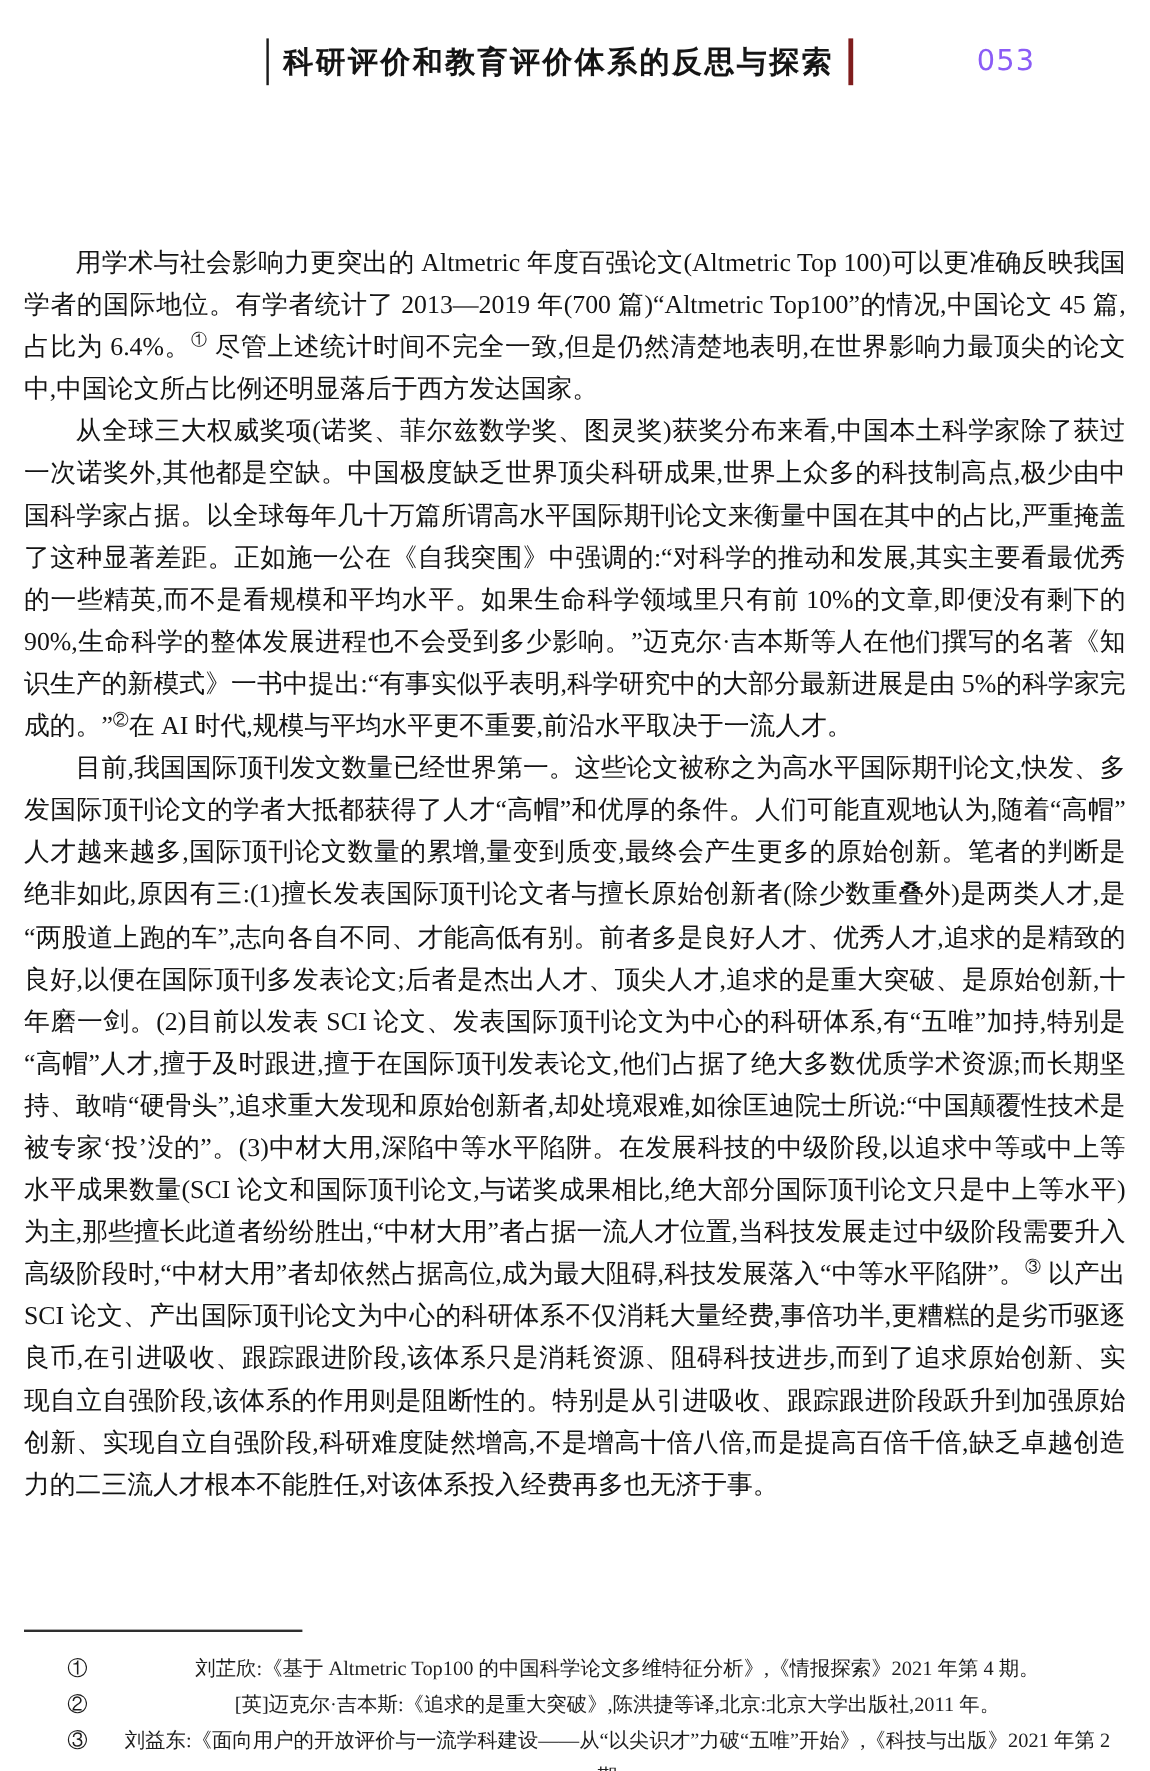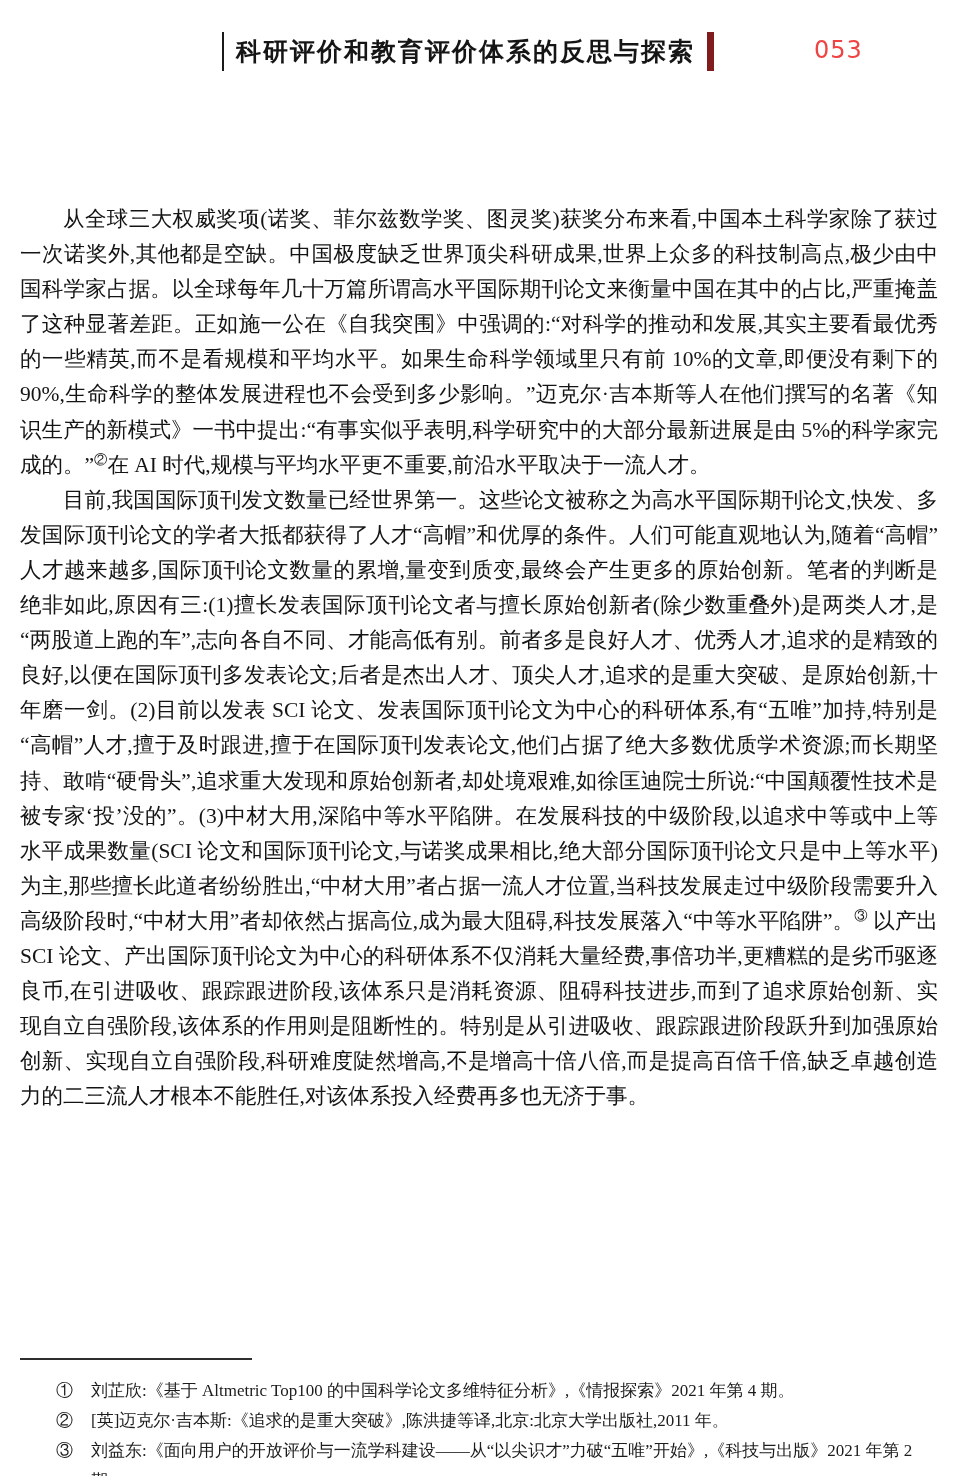--- a/index.html
+++ b/index.html
@@ -15,40 +15,40 @@
     overflow: hidden;
     font-family: "Liberation Serif", "DejaVu Serif", serif;
     color: #141414;
   }
   
   .header-title-box {
     position: absolute;
     left: 222px;
     top: 32px;
     border-left: 2px solid #1a1a1a;
-    border-right: 7px solid #7f1d1d;
+    border-right: 4px solid #7f1d1d;
     padding: 3px 12px;
   }
   .header-title {
     font-family: "Liberation Sans", "DejaVu Sans", sans-serif;
     font-weight: 700;
     font-size: 25px;
     letter-spacing: 2px;
     color: #151515;
     white-space: nowrap;
   }
   .page-number {
     position: absolute;
     left: 814px;
     top: 36px;
     font-family: "DejaVu Sans", "Liberation Sans", sans-serif;
     font-weight: 400;
     font-size: 24px;
     letter-spacing: 1px;
-    color: #ef4444;
+    color: #8b5cf6;
   }
   
   .body-text {
     position: absolute;
     left: 20px;
     top: 202px;
     width: 918px;
     font-size: 21.5px;
     line-height: 35.1px;
     text-align: justify;
@@ -91,35 +91,37 @@
     line-height: 30px;
     color: #1c1c1c;
   }
   .footnote-marker {
     flex: 0 0 auto;
     margin-left: 36px;
     margin-right: 18px;
   }
   .footnote-text {
     flex: 1 1 auto;
+    text-align: center;
   }
 </style>
 </head>
 <body>
 
 <div class="page">
 
   <header>
     <div class="header-title-box">
       <span class="header-title">科研评价和教育评价体系的反思与探索</span>
     </div>
     <span class="page-number">053</span>
   </header>
 
   <main class="body-text">
+      <p class="para"><span>用学术与社会影响力更突出的 Altmetric 年度百强论文(Altmetric Top 100)可以更准确反映我国学者的国际地位。有学者统计了 2013—2019 年(700 篇)“Altmetric Top100”的情况,中国论文 45 篇,占比为 6.4%。</span><sup>①</sup><span> 尽管上述统计时间不完全一致,但是仍然清楚地表明,在世界影响力最顶尖的论文中,中国论文所占比例还明显落后于西方发达国家。</span></p>
       <p class="para"><span>从全球三大权威奖项(诺奖、菲尔兹数学奖、图灵奖)获奖分布来看,中国本土科学家除了获过一次诺奖外,其他都是空缺。中国极度缺乏世界顶尖科研成果,世界上众多的科技制高点,极少由中国科学家占据。以全球每年几十万篇所谓高水平国际期刊论文来衡量中国在其中的占比,严重掩盖了这种显著差距。正如施一公在《自我突围》中强调的:“对科学的推动和发展,其实主要看最优秀的一些精英,而不是看规模和平均水平。如果生命科学领域里只有前 10%的文章,即便没有剩下的 90%,生命科学的整体发展进程也不会受到多少影响。”迈克尔·吉本斯等人在他们撰写的名著《知识生产的新模式》一书中提出:“有事实似乎表明,科学研究中的大部分最新进展是由 5%的科学家完成的。”</span><sup>②</sup><span>在 AI 时代,规模与平均水平更不重要,前沿水平取决于一流人才。</span></p>
       <p class="para"><span>目前,我国国际顶刊发文数量已经世界第一。这些论文被称之为高水平国际期刊论文,快发、多发国际顶刊论文的学者大抵都获得了人才“高帽”和优厚的条件。人们可能直观地认为,随着“高帽”人才越来越多,国际顶刊论文数量的累增,量变到质变,最终会产生更多的原始创新。笔者的判断是绝非如此,原因有三:(1)擅长发表国际顶刊论文者与擅长原始创新者(除少数重叠外)是两类人才,是“两股道上跑的车”,志向各自不同、才能高低有别。前者多是良好人才、优秀人才,追求的是精致的良好,以便在国际顶刊多发表论文;后者是杰出人才、顶尖人才,追求的是重大突破、是原始创新,十年磨一剑。(2)目前以发表 SCI 论文、发表国际顶刊论文为中心的科研体系,有“五唯”加持,特别是“高帽”人才,擅于及时跟进,擅于在国际顶刊发表论文,他们占据了绝大多数优质学术资源;而长期坚持、敢啃“硬骨头”,追求重大发现和原始创新者,却处境艰难,如徐匡迪院士所说:“中国颠覆性技术是被专家‘投’没的”。(3)中材大用,深陷中等水平陷阱。在发展科技的中级阶段,以追求中等或中上等水平成果数量(SCI 论文和国际顶刊论文,与诺奖成果相比,绝大部分国际顶刊论文只是中上等水平)为主,那些擅长此道者纷纷胜出,“中材大用”者占据一流人才位置,当科技发展走过中级阶段需要升入高级阶段时,“中材大用”者却依然占据高位,成为最大阻碍,科技发展落入“中等水平陷阱”。</span><sup>③</sup><span> 以产出 SCI 论文、产出国际顶刊论文为中心的科研体系不仅消耗大量经费,事倍功半,更糟糕的是劣币驱逐良币,在引进吸收、跟踪跟进阶段,该体系只是消耗资源、阻碍科技进步,而到了追求原始创新、实现自立自强阶段,该体系的作用则是阻断性的。特别是从引进吸收、跟踪跟进阶段跃升到加强原始创新、实现自立自强阶段,科研难度陡然增高,不是增高十倍八倍,而是提高百倍千倍,缺乏卓越创造力的二三流人才根本不能胜任,对该体系投入经费再多也无济于事。</span></p>
     </main>
 
   <footer class="footnotes">
     <div class="footnote-separator"></div>
     <div id="footnote-list">
         <div class="footnote-item">
           <span class="footnote-marker">①</span>
           <span class="footnote-text">刘芷欣:《基于 Altmetric Top100 的中国科学论文多维特征分析》,《情报探索》2021 年第 4 期。</span>

